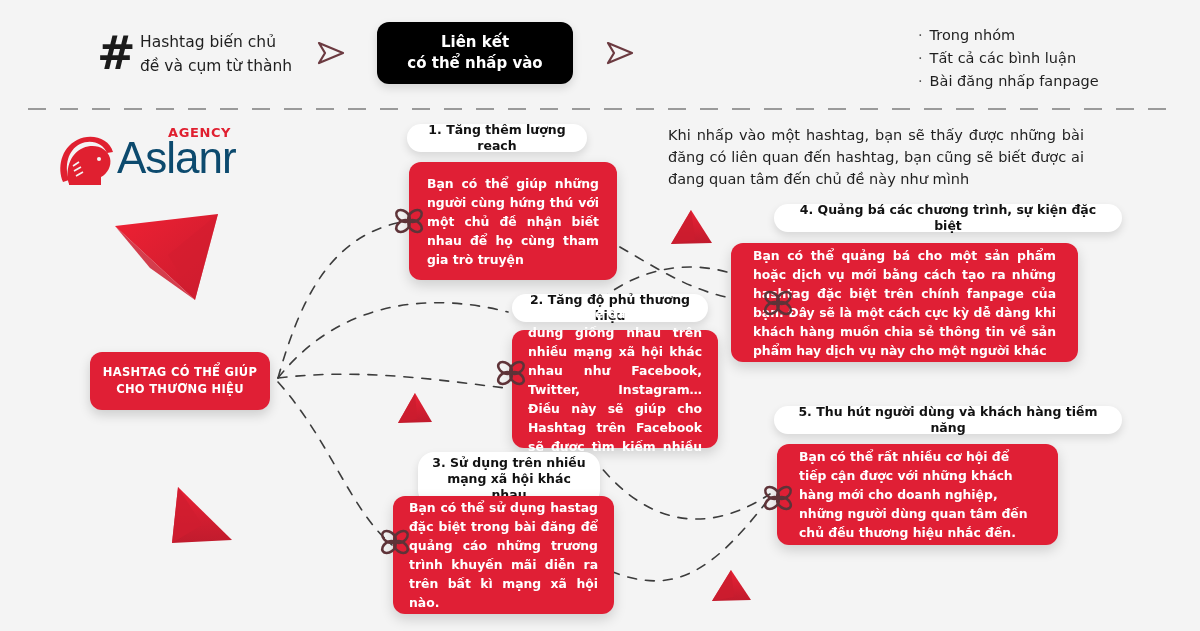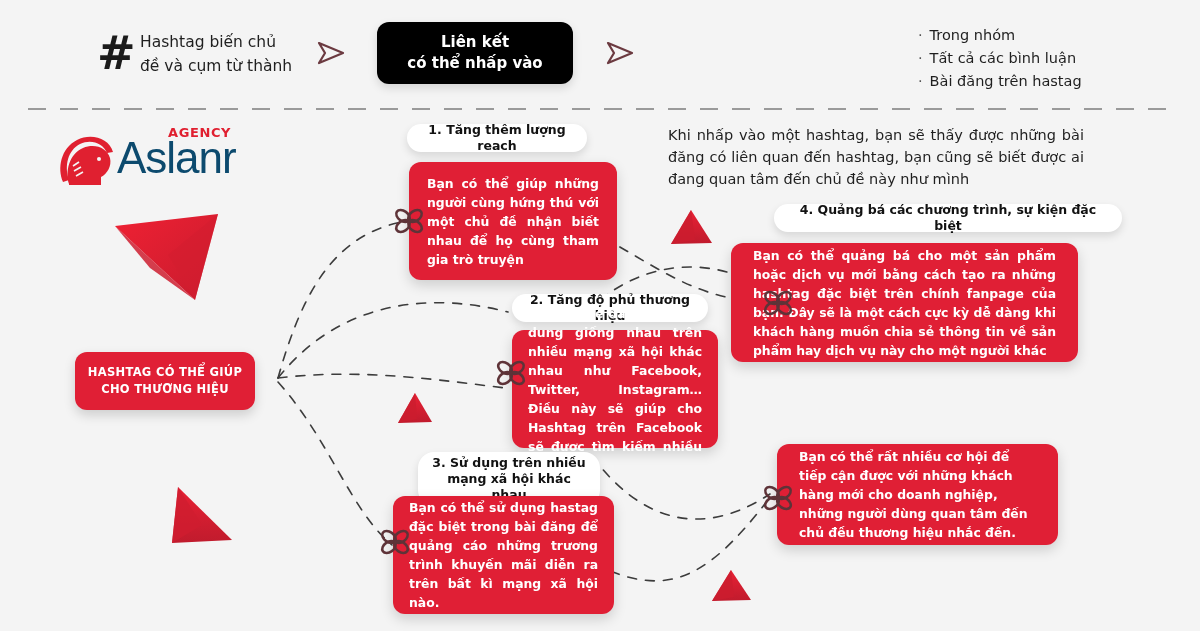--- a/index.html
+++ b/index.html
@@ -48,21 +48,21 @@
     font-size:13px;font-weight:700;color:#e02030;letter-spacing:.6px;
   }
   .logo-word{
     position:absolute;left:62px;top:6px;
     font-size:44px;line-height:48px;font-weight:400;color:#0c4a6e;
     font-family:Liberation Sans, sans-serif;letter-spacing:-1px;
   }
 
   
   .hub{
-    left:75px;top:352px;width:180px;height:58px;
+    left:90px;top:352px;width:180px;height:58px;
     background:#e01f35;border-radius:12px;
     box-shadow:0 5px 12px rgba(0,0,0,.16);
     display:flex;align-items:center;justify-content:center;flex-direction:column;
     color:#fff;font-weight:700;font-size:11.5px;line-height:17px;
     letter-spacing:.3px;text-align:right;
   }
 
   
   .intro{
     left:668px;top:124px;width:416px;
@@ -188,21 +188,21 @@
     <span>có thể nhấp vào</span>
   </div>
 
   <svg class="abs" style="left:605px;top:40px;width:30px;height:26px" viewBox="0 0 30 26">
     <polygon points="3,3 27,13 3,23 9,13" fill="none" stroke="#6b3a40" stroke-width="2.2" stroke-linejoin="round"></polygon>
   </svg>
 
   <div class="abs bullet-col col-b">
     <div class="b">Trong nhóm</div>
     <div class="b">Tất cả các bình luận</div>
-    <div class="b">Bài đăng trên hastag</div>
+    <div class="b">Bài đăng nhấp fanpage</div>
   </div>
 
   <div class="abs divider"></div>
 
   <div class="abs logo-wrap">
     <svg style="position:absolute;left:0;top:4px;width:72px;height:58px" viewBox="0 0 72 58">
       <path d="M8,50 C2,36 6,16 22,8 C36,1 54,6 58,20 L52,21 C48,11 36,7 25,12 C13,18 9,34 14,48 Z" fill="#e02030"></path>
       <path d="M14,52 C10,40 14,22 28,16 C40,11 52,16 55,26 C57,34 52,42 46,45 L46,53 L14,53 Z" fill="#e02030"></path>
       <path d="M24,30 L18,34 M26,35 L19,39 M28,40 L21,44" stroke="#f4f4f4" stroke-width="1.6" fill="none"></path>
       <circle cx="44" cy="27" r="2" fill="#f4f4f4"></circle>
@@ -231,20 +231,21 @@
   <div class="abs tab tab3">3. Sử dụng trên nhiều mạng xã hội khác nhau</div>
   <div class="abs body-card card3">
     <div class="txt">Bạn có thể sử dụng hastag đặc biệt trong bài đăng để quảng cáo những trương trình khuyến mãi diễn ra trên bất kì mạng xã hội nào.</div>
   </div>
 
   <div class="abs tab tab4">4. Quảng bá các chương trình, sự kiện đặc biệt</div>
   <div class="abs body-card card4">
     <div class="txt">Bạn có thể quảng bá cho một sản phẩm hoặc dịch vụ mới  bằng cách tạo ra những hashtag đặc biệt trên chính fanpage của bạn. Đây sẽ là một cách cực kỳ dễ dàng khi khách hàng muốn chia sẻ thông tin về sản phẩm hay dịch vụ này cho một người khác</div>
   </div>
 
+  <div class="abs tab tab5">5. Thu hút người dùng và khách hàng tiềm năng</div>
   <div class="abs body-card card5 nojust">
     <div class="txt">Bạn có thể rất nhiều cơ hội để tiếp cận được với những khách hàng mới cho doanh nghiệp, những người dùng quan tâm đến chủ đều thương hiệu nhắc đến.</div>
   </div>
 
   <svg class="abs knot" style="left:392px;top:206px" viewBox="0 0 34 30">
     <g fill="none" stroke="#5e3338" stroke-width="2.6">
       <ellipse cx="11" cy="10" rx="7.5" ry="5" transform="rotate(35 11 10)"></ellipse>
       <ellipse cx="23" cy="10" rx="7.5" ry="5" transform="rotate(-35 23 10)"></ellipse>
       <ellipse cx="11" cy="20" rx="7.5" ry="5" transform="rotate(-35 11 20)"></ellipse>
       <ellipse cx="23" cy="20" rx="7.5" ry="5" transform="rotate(35 23 20)"></ellipse>

